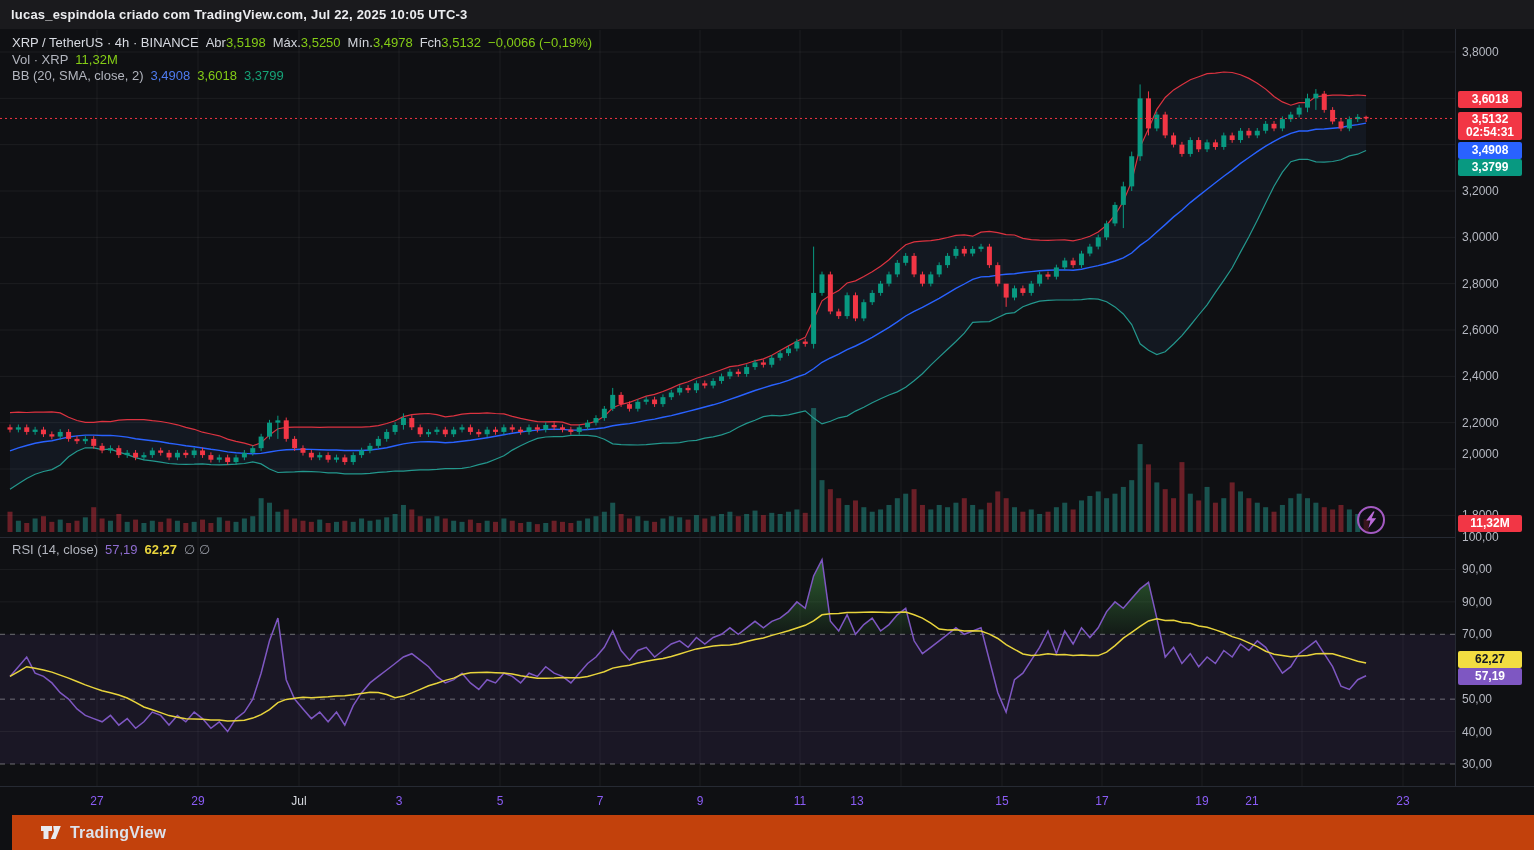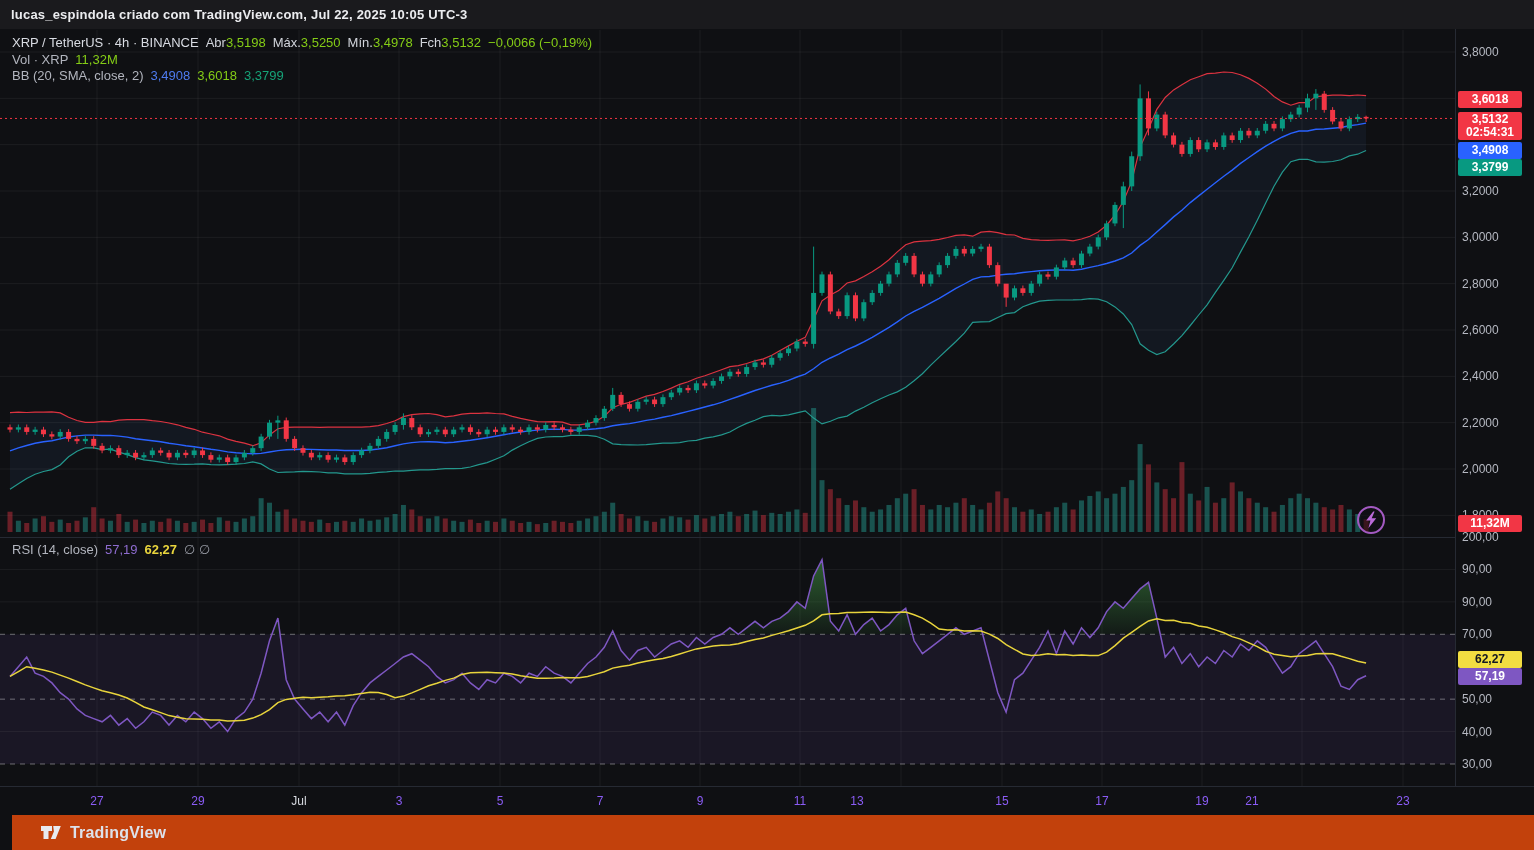--- a/index.html
+++ b/index.html
@@ -609,23 +609,23 @@
   </div>
 
   <div id="price-axis">
       <div class="axis-label" style="top: 45px;">3,8000</div>
       <div class="axis-label" style="top: 184px;">3,2000</div>
       <div class="axis-label" style="top: 230.333px;">3,0000</div>
       <div class="axis-label" style="top: 276.667px;">2,8000</div>
       <div class="axis-label" style="top: 323px;">2,6000</div>
       <div class="axis-label" style="top: 369.333px;">2,4000</div>
       <div class="axis-label" style="top: 415.667px;">2,2000</div>
-      <div class="axis-label" style="top: 462px;">2,0000</div>
+      <div class="axis-label" style="top: 447px;">2,0000</div>
       <div class="axis-label" style="top: 508.333px;">1,8000</div>
-      <div class="axis-label" style="top: 530px;">200,00</div>
+      <div class="axis-label" style="top: 530px;">100,00</div>
       <div class="axis-label" style="top: 562.429px;">90,00</div>
       <div class="axis-label" style="top: 594.857px;">90,00</div>
       <div class="axis-label" style="top: 627.286px;">70,00</div>
       <div class="axis-label" style="top: 692.143px;">50,00</div>
       <div class="axis-label" style="top: 724.571px;">40,00</div>
       <div class="axis-label" style="top: 757px;">30,00</div>
     </div>
   <div id="time-axis">
       <div class="time-label" style="left: 97px;">27</div>
       <div class="time-label" style="left: 198px;">29</div>

